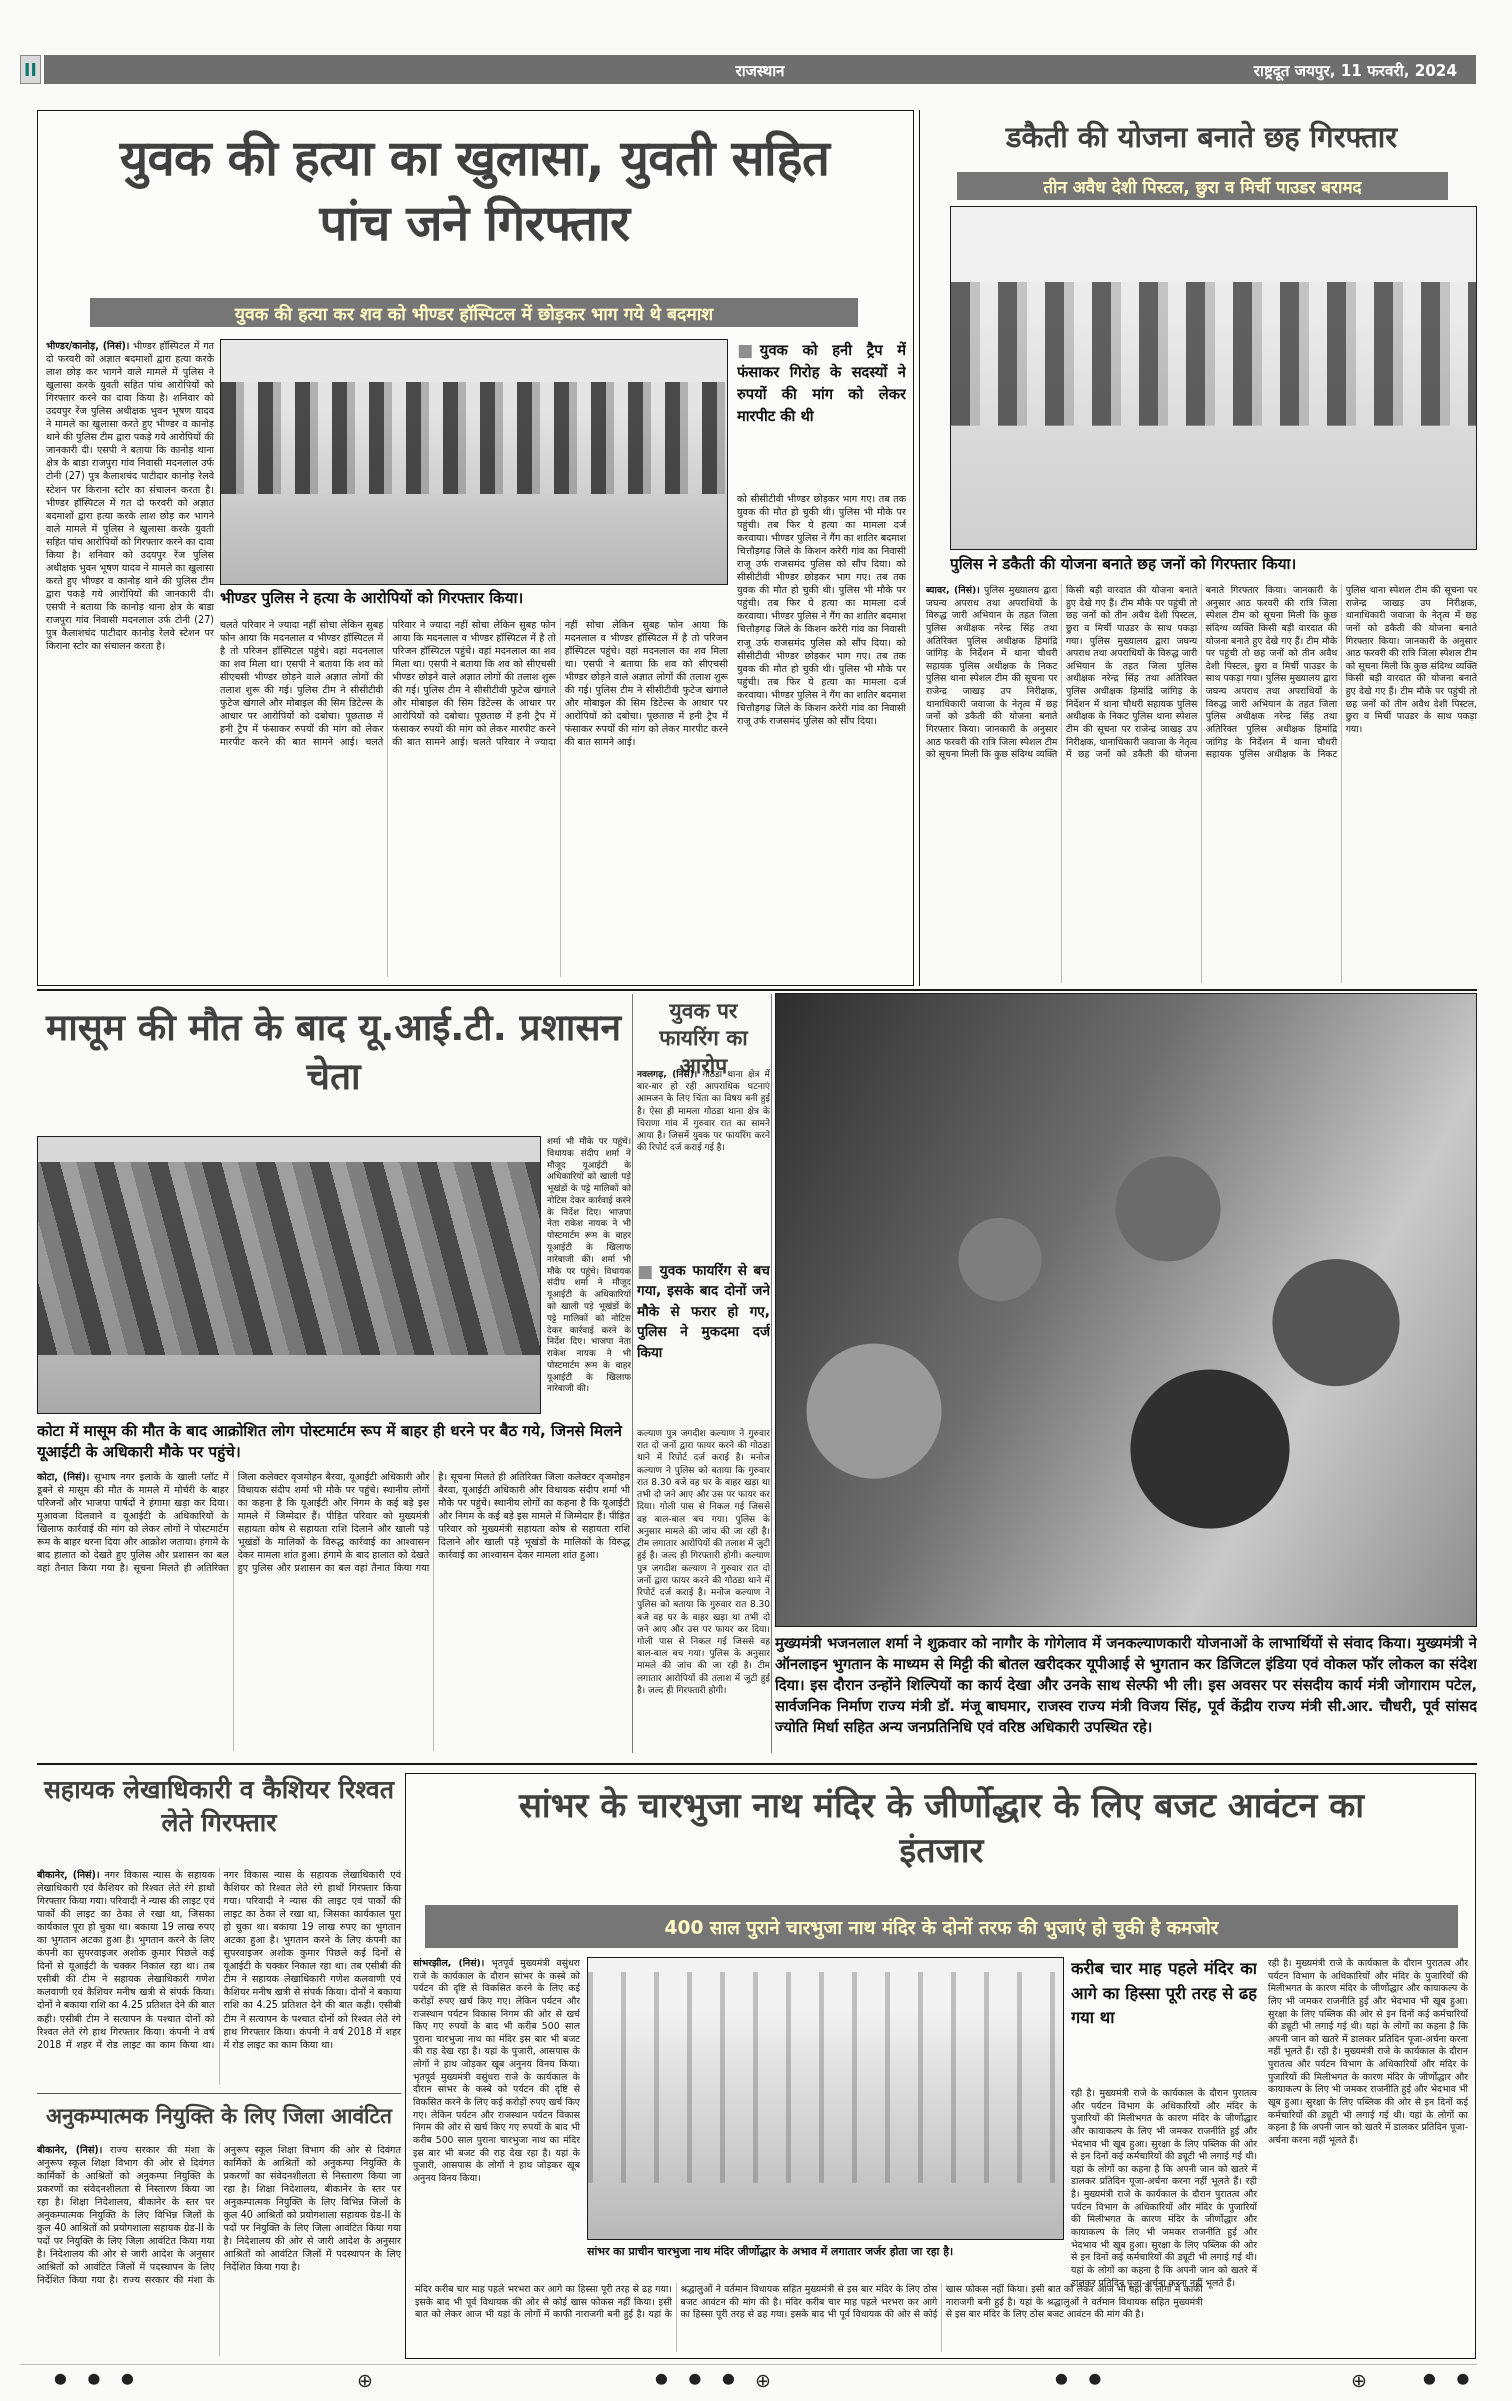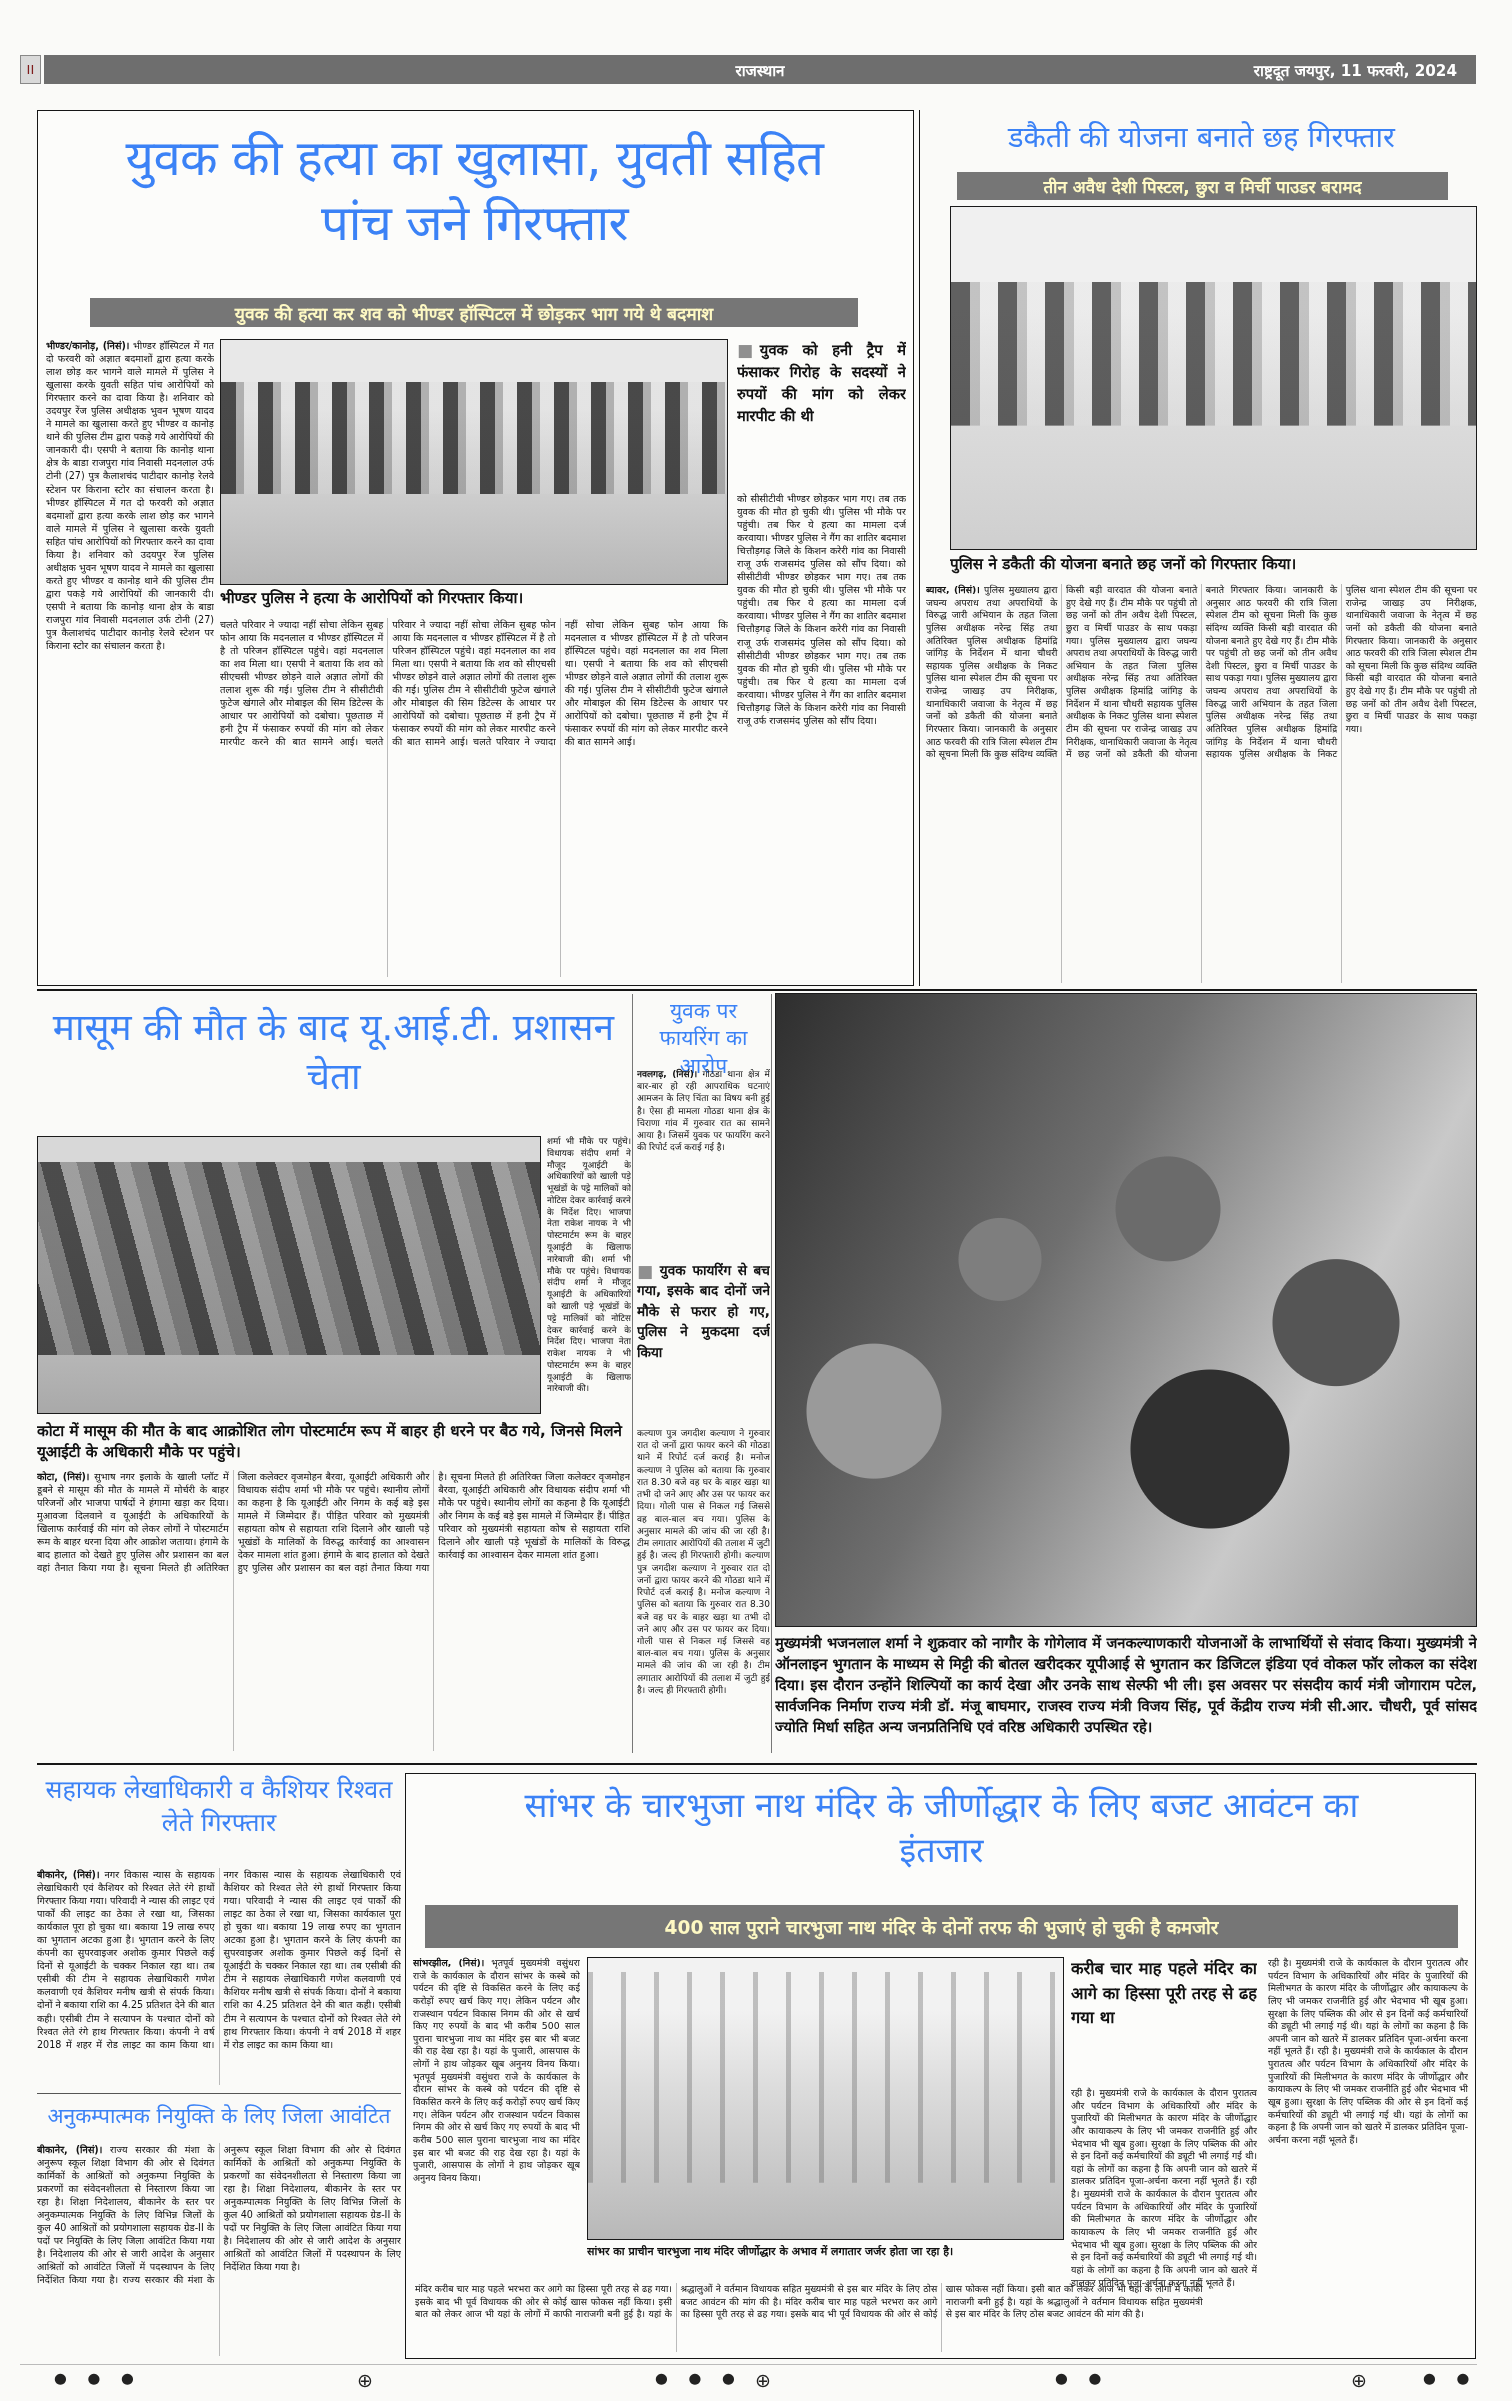--- a/index.html
+++ b/index.html
@@ -7,38 +7,38 @@
   body{
     width:1512px; height:2401px; position:relative;
     background:#fafaf8; color:#111;
     font-family:"DejaVu Sans", sans-serif;
   }
   .abs{ position:absolute;justify-content:flex-end; }
   .center{ text-align:center; }
   .hidden-ov{ overflow:hidden; }
 
   
-  .edition-box{ background:#d9d9d9; border:0.6px solid #888; color:#7f1d1d;
+  .edition-box{ background:#d9d9d9; border:0.6px solid #888; color:#0f766e;
     display:flex; align-items:center; justify-content:center;
-    font-weight:normal; font-size:13px; }
+    font-weight:bold; font-size:17px; }
   .header-bar{ background:#6e6e6e; color:#fff; display:flex; align-items:center; }
   .header-center{ flex:1; text-align:center; font-weight:bold; font-size:15.2px; }
   .header-right{ position:absolute; right:19px; top:0; height:100%;
     display:flex; align-items:center; font-weight:bold; font-size:15.2px; }
 
   
   .article-box{ border:1.7px solid #161616; background:#fcfcfa; }
   .hrule{ background:#161616; height:1.7px; }
   .hrule-thin{ background:#555; height:0.6px; }
   .vrule{ background:#161616; width:1.1px; }
 
   .band{ background:#767676; color:#fef9c3; font-weight:bold;
     display:flex; align-items:center; justify-content:center; }
 
-  .hl{ font-weight:normal; line-height:1.32; color:#3b82f6; }
+  .hl{ font-weight:bold; line-height:1.32; color:#404040; }
   .hl-main{ font-size:49px; letter-spacing:-0.6px; }
   .hl-dacoity{ font-size:29px; }
   .hl-uit{ font-size:37px; }
   .hl-firing{ font-size:21px; line-height:1.3; }
   .hl-bribe{ font-size:25px; }
   .hl-appt{ font-size:21px; }
   .hl-temple{ font-size:34px; }
 
   .band-main{ font-size:17.5px; }
   .band-dacoity{ font-size:17px; }

